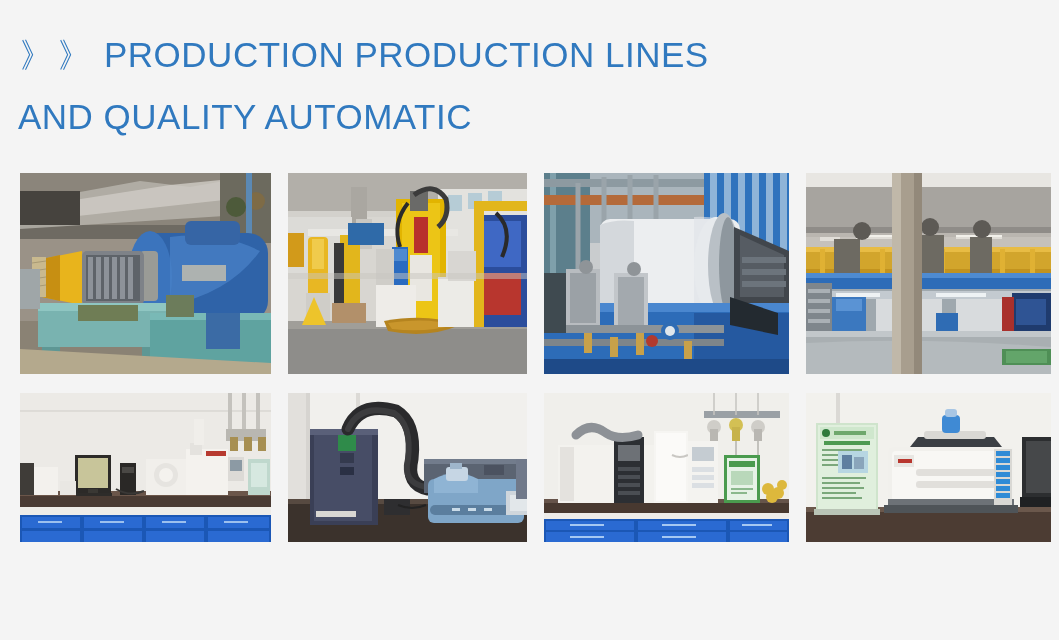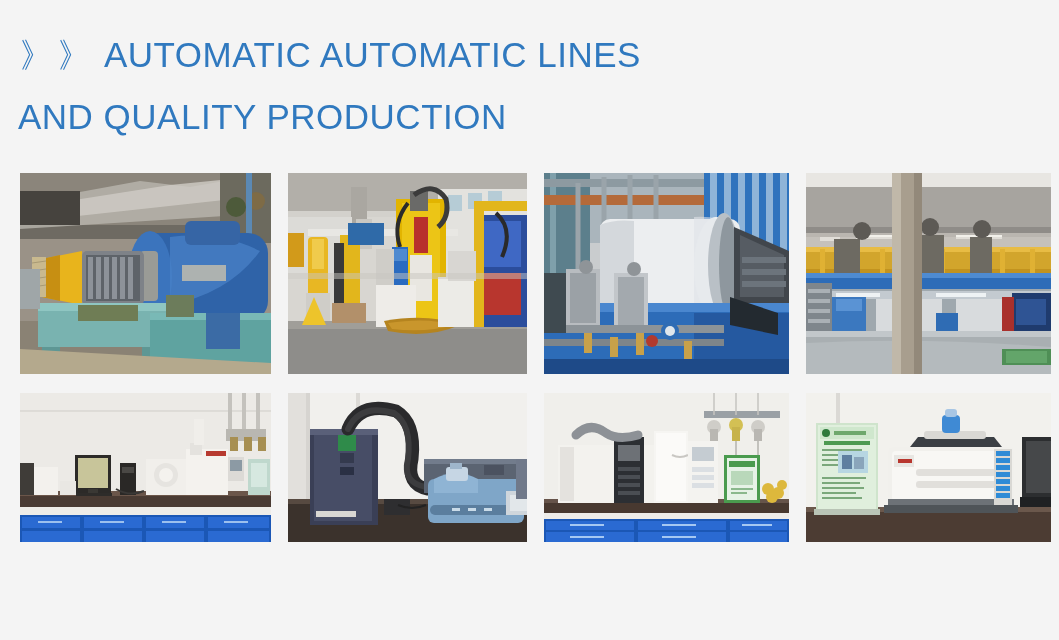--- a/index.html
+++ b/index.html
@@ -77,24 +77,24 @@
 </style>
 </head>
 <body>
 
 <div class="page">
 
   <div class="heading">
     <div class="heading-line">
       <span class="chev-group">
         <span class="chev">》</span><span class="chev">》</span>
-      </span><span>AUTOMATIC AUTOMATIC LINES</span>
+      </span><span>PRODUCTION PRODUCTION LINES</span>
     </div>
     <div class="heading-line">
-      <span>AND QUALITY PRODUCTION</span>
+      <span>AND QUALITY AUTOMATIC</span>
     </div>
   </div>
 
   <div class="gallery">
 
     <div class="grid-row row-1">
 
       <div class="cell w1">
         <svg viewBox="0 0 251 201" preserveAspectRatio="none">
           <rect x="0" y="0" width="251" height="201" fill="#9a9287"></rect>

